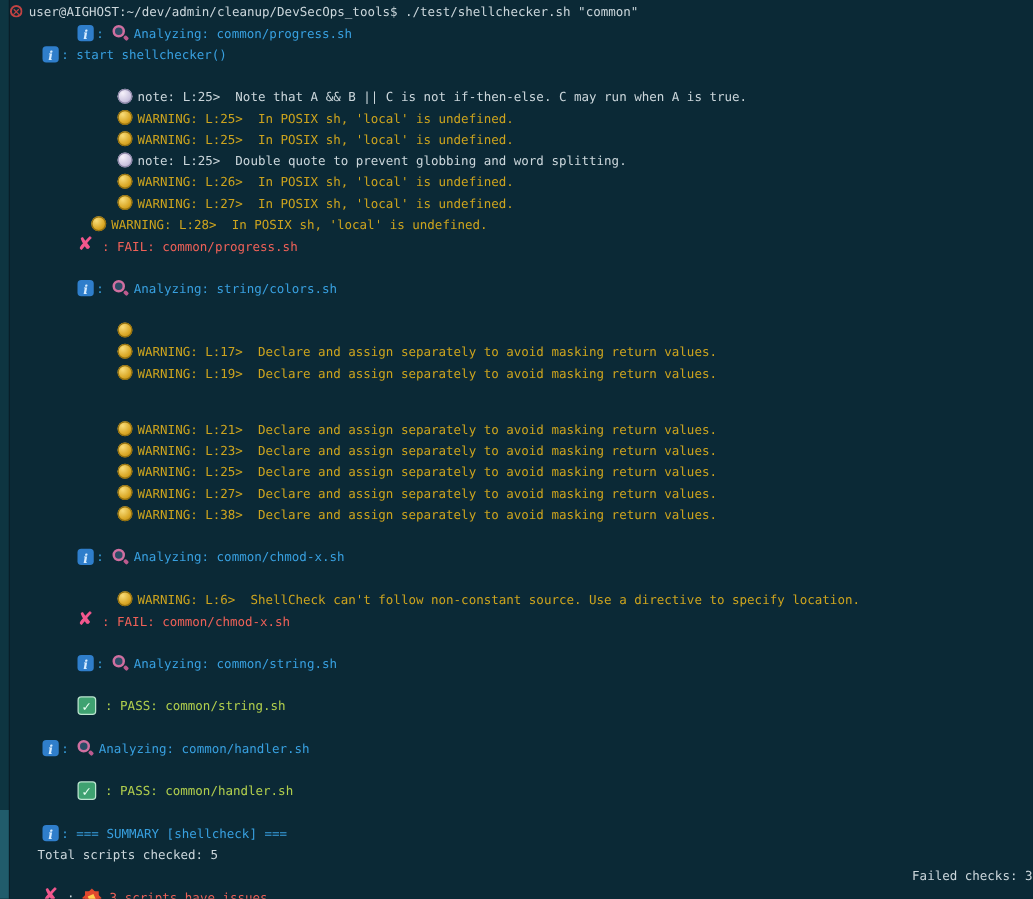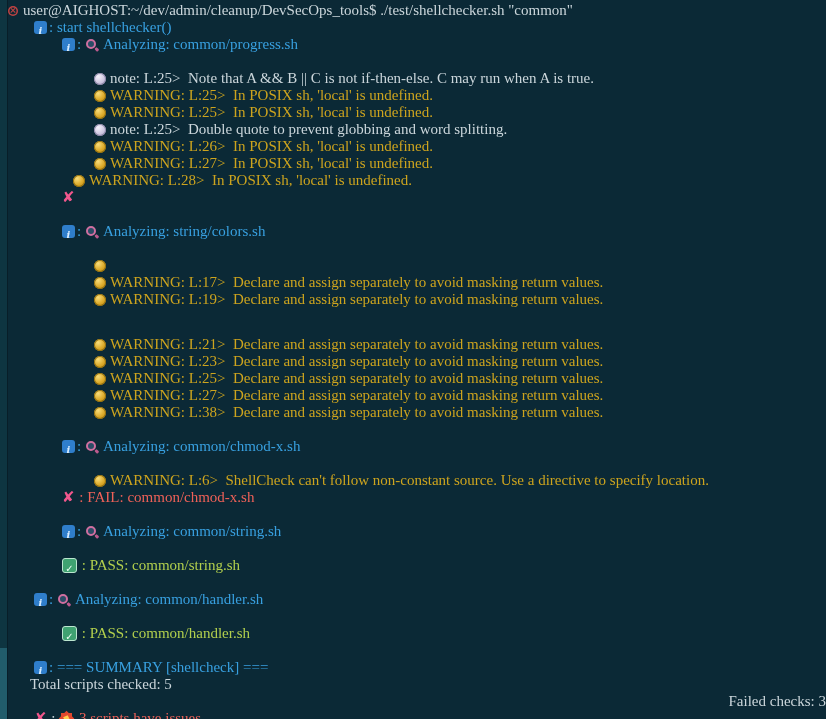--- a/index.html
+++ b/index.html
@@ -3,21 +3,21 @@
 <meta charset="utf-8">
 <style>
   html,body{margin:0;padding:0;background:#0b2936;}
   body{width:826px;height:719px;overflow:hidden;position:relative;
        font-family:"DejaVu Sans Mono","Liberation Mono",monospace;}
   .terminal{position:absolute;inset:0;background:#0b2936;overflow:hidden;}
   .gutter{position:absolute;left:0;top:0;width:7px;height:719px;background:#0e3541;
           border-right:1px solid #081e28;}
   .thumb{position:absolute;left:0;top:648px;width:7px;height:71px;background:#215c6b;}
   .content{position:absolute;left:0;top:2px;right:0;}
-  .line{height:17px;line-height:17px;font-size:15px;white-space:pre;font-family:Liberation Serif, serif;}
+  .line{height:17px;line-height:17px;font-size:10px;white-space:pre;}
   
   .ic{display:inline-block;vertical-align:middle;position:relative;top:-1px;margin-right:5px;}
   .ic-prohibited{width:10px;height:10px;border-radius:50%;box-shadow:inset 0 0 0 1.5px #c24343;margin-right:5px;}
   .ic-prohibited::before,.ic-prohibited::after{content:"";position:absolute;left:2px;top:4.3px;width:6px;height:1.4px;background:#c24343;}
   .ic-prohibited::before{transform:rotate(45deg);}
   .ic-prohibited::after{transform:rotate(-45deg);}
   .ic-info{width:13px;height:13px;border-radius:3px;background:#2f7ecb;text-align:center;margin-right:2px;}
   .ic-info::before{content:"i";font:bold italic 10px/13px "DejaVu Serif","Liberation Serif",serif;color:#d8edff;}
   .ic-search{width:14px;height:14px;margin-right:4px;}
   .ic-search::before{content:"";position:absolute;left:1px;top:1px;width:6px;height:6px;border:2px solid #d06fa0;border-radius:50%;background:rgba(130,170,225,.28);}
@@ -38,31 +38,31 @@
 </style>
 </head>
 <body>
 
 <div class="terminal">
   <div class="gutter">
     <div class="thumb"></div>
   </div>
   <div class="content" id="lines">
       <div class="line" style="padding-left: 8px;"><span class="ic ic-prohibited"></span><span style="color: rgb(203, 214, 219);">user@AIGHOST:~/dev/admin/cleanup/DevSecOps_tools$ ./test/shellchecker.sh "common"</span></div>
+      <div class="line" style="padding-left: 62px;"><span class="ic ic-info"></span><span style="color: rgb(56, 160, 224);">: </span><span class="ic ic-search"></span><span style="color: rgb(56, 160, 224);">Analyzing: common/progress.sh</span></div>
       <div class="line" style="padding-left: 34px;"><span class="ic ic-info"></span><span style="color: rgb(56, 160, 224);">: start shellchecker()</span></div>
-      <div class="line" style="padding-left: 62px;"><span class="ic ic-info"></span><span style="color: rgb(56, 160, 224);">: </span><span class="ic ic-search"></span><span style="color: rgb(56, 160, 224);">Analyzing: common/progress.sh</span></div>
       <div class="line" style="padding-left: 0px;"></div>
       <div class="line" style="padding-left: 94px;"><span class="ic ic-note"></span><span style="color: rgb(203, 214, 219);">note: L:25&gt;  Note that A &amp;&amp; B || C is not if-then-else. C may run when A is true.</span></div>
       <div class="line" style="padding-left: 94px;"><span class="ic ic-warning"></span><span style="color: rgb(205, 164, 30);">WARNING: L:25&gt;  In POSIX sh, 'local' is undefined.</span></div>
       <div class="line" style="padding-left: 94px;"><span class="ic ic-warning"></span><span style="color: rgb(205, 164, 30);">WARNING: L:25&gt;  In POSIX sh, 'local' is undefined.</span></div>
       <div class="line" style="padding-left: 94px;"><span class="ic ic-note"></span><span style="color: rgb(203, 214, 219);">note: L:25&gt;  Double quote to prevent globbing and word splitting.</span></div>
       <div class="line" style="padding-left: 94px;"><span class="ic ic-warning"></span><span style="color: rgb(205, 164, 30);">WARNING: L:26&gt;  In POSIX sh, 'local' is undefined.</span></div>
       <div class="line" style="padding-left: 94px;"><span class="ic ic-warning"></span><span style="color: rgb(205, 164, 30);">WARNING: L:27&gt;  In POSIX sh, 'local' is undefined.</span></div>
       <div class="line" style="padding-left: 48px; margin-left: 25px;"><span class="ic ic-warning"></span><span style="color: rgb(205, 164, 30);">WARNING: L:28&gt;  In POSIX sh, 'local' is undefined.</span></div>
-      <div class="line" style="padding-left: 62px;"><span class="ic ic-fail"></span></div>
+      <div class="line" style="padding-left: 62px;"><span class="ic ic-fail"></span><span style="color: rgb(239, 97, 88);"> : FAIL: common/progress.sh</span></div>
       <div class="line" style="padding-left: 0px;"></div>
       <div class="line" style="padding-left: 62px;"><span class="ic ic-info"></span><span style="color: rgb(56, 160, 224);">: </span><span class="ic ic-search"></span><span style="color: rgb(56, 160, 224);">Analyzing: string/colors.sh</span></div>
       <div class="line" style="padding-left: 0px;"></div>
       <div class="line" style="padding-left: 94px;"><span class="ic ic-warning"></span></div>
       <div class="line" style="padding-left: 94px;"><span class="ic ic-warning"></span><span style="color: rgb(205, 164, 30);">WARNING: L:17&gt;  Declare and assign separately to avoid masking return values.</span></div>
       <div class="line" style="padding-left: 94px;"><span class="ic ic-warning"></span><span style="color: rgb(205, 164, 30);">WARNING: L:19&gt;  Declare and assign separately to avoid masking return values.</span></div>
       <div class="line" style="padding-left: 94px; margin-top: 28px;"><span class="ic ic-warning"></span><span style="color: rgb(205, 164, 30);">WARNING: L:21&gt;  Declare and assign separately to avoid masking return values.</span></div>
       <div class="line" style="padding-left: 94px;"><span class="ic ic-warning"></span><span style="color: rgb(205, 164, 30);">WARNING: L:23&gt;  Declare and assign separately to avoid masking return values.</span></div>
       <div class="line" style="padding-left: 94px;"><span class="ic ic-warning"></span><span style="color: rgb(205, 164, 30);">WARNING: L:25&gt;  Declare and assign separately to avoid masking return values.</span></div>
       <div class="line" style="padding-left: 94px;"><span class="ic ic-warning"></span><span style="color: rgb(205, 164, 30);">WARNING: L:27&gt;  Declare and assign separately to avoid masking return values.</span></div>

